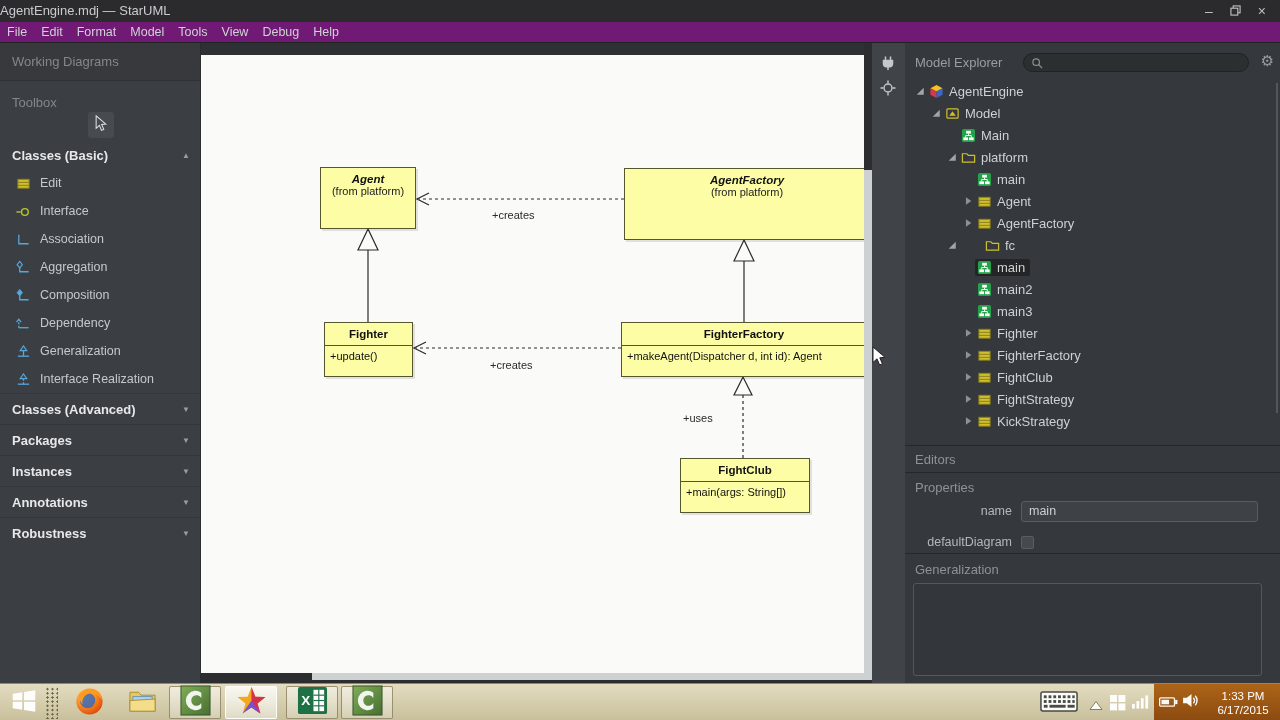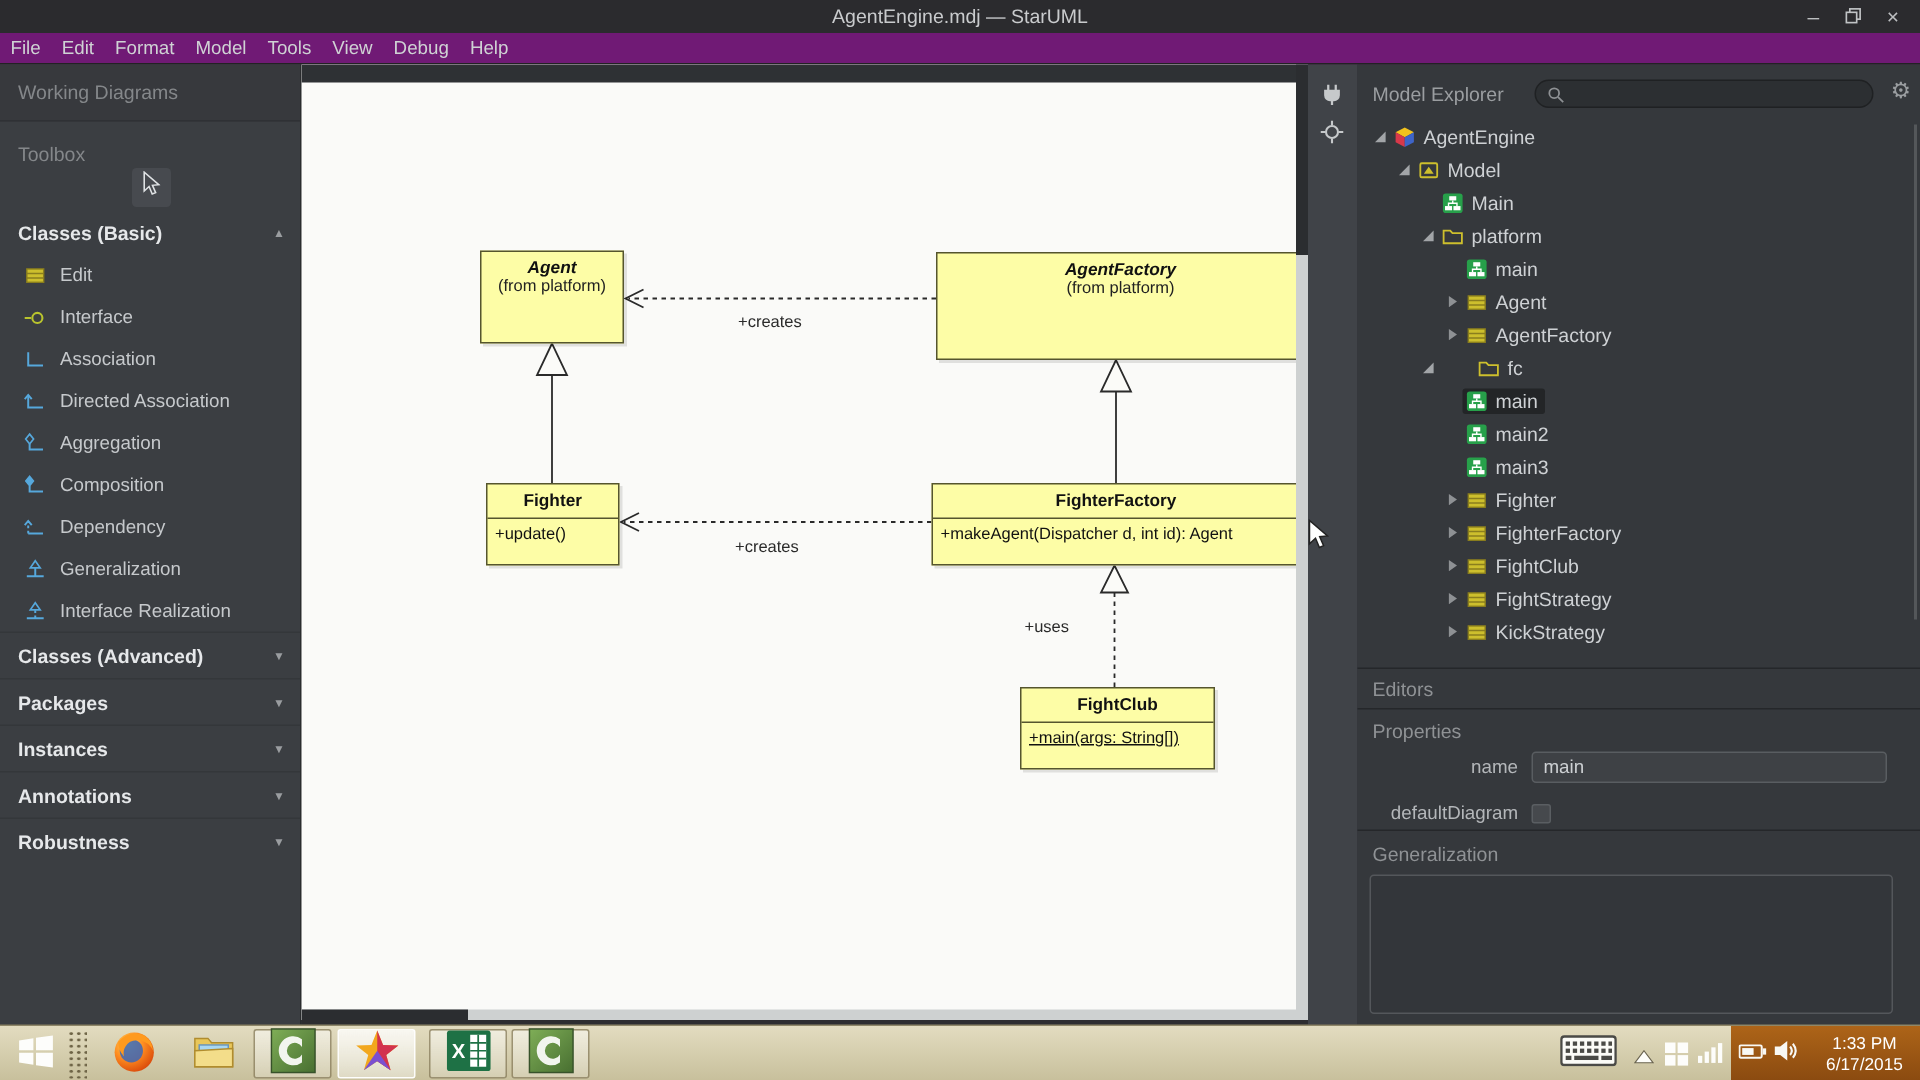--- a/index.html
+++ b/index.html
@@ -2,21 +2,21 @@
 <html><head>
 <meta charset="utf-8">
 <style>
   * { box-sizing: border-box; margin: 0; padding: 0; }
   html,body { width:1280px; height:720px; overflow:hidden; }
   body { font-family:"Liberation Sans", sans-serif; background:#2d2d30; position:relative; }
 
   
   #titlebar { position:absolute; left:0; top:0; width:1280px; height:22px; background:#2b2b2e; }
   #app-logo { position:absolute; left:8px; top:3px; width:16px; height:16px; }
-  #title-text { position:absolute; left:0; right:0; top:3px; text-align:center; font-size:13px; color:#c9cbcd; }
+  #title-text { position:absolute; left:0; right:0; top:3px; font-size:13px; color:#c9cbcd; }
   #win-controls { position:absolute; right:14px; top:0; height:22px; display:flex; align-items:center; gap:17px; color:#bcbec0; }
   #win-controls .wc { font-size:14px; line-height:22px; cursor:default; }
 
   
   #menubar { position:absolute; left:0; top:22px; width:1280px; height:21px; background:#701a75; border-bottom:1px solid #222224; display:flex; align-items:center; padding-left:0; }
   .menu-item { padding:0 7px; font-size:12.5px; color:#cfd2d4; line-height:20px; }
 
   
   #sidebar { position:absolute; left:0; top:43px; width:201px; height:640px; background:#3b3e42; border-right:1px solid #2a2c2e; }
   #wd-header { position:absolute; left:0; top:0; width:100%; height:38px; background:#37393d; border-bottom:1px solid #2f3135; }
@@ -33,21 +33,21 @@
 
   
   #canvas { position:absolute; left:201px; top:43px; width:663px; height:637px; background:#fafaf8; overflow:hidden; }
   #canvas-topstrip { position:absolute; left:0; top:0; width:100%; height:12px; background:#2e3134; }
   .uml-box { position:absolute; background:#fdfda6; border:1px solid #55552e; box-shadow:2px 2px 0 rgba(0,0,0,0.10); }
   .uml-name { text-align:center; font-size:11.5px; font-weight:bold; color:#111; padding-top:5px; }
   .abstract .uml-name { font-style:italic; }
   .uml-from { text-align:center; font-size:11px; color:#222; }
   .uml-ops { border-top:1px solid #55552e; margin-top:5px; }
   .uml-op { font-size:11px; color:#111; padding:4px 0 0 5px; white-space:nowrap; }
-  .uml-op.static { text-decoration:underline; }
+  .uml-op.static { }
   .edge-label { position:absolute; font-size:11px; color:#2a2a2a; }
   #hscroll { position:absolute; left:0; bottom:0; width:663px; height:7px; background:#ced1d1; }
   #hscroll-thumb { position:absolute; left:0; top:0; width:111px; height:7px; background:#2b2d30; }
 
   
   #vscroll { position:absolute; left:864px; top:43px; width:8px; height:637px; background:#ced1d1; }
   #vscroll-thumb { position:absolute; left:0; top:0; width:8px; height:127px; background:#2b2d30; }
   #sidestrip { position:absolute; left:872px; top:43px; width:33px; height:640px; background:#404348; }
   .strip-icon { position:absolute; left:8px; width:16px; height:16px; }
 
@@ -156,29 +156,20 @@
           </span>
           <span class="tb-item-label">Interface</span>
         </div>
         <div class="tb-item">
           <span class="tb-icon">
             <svg viewBox="0 0 16 16" width="15" height="15">
               <polyline points="3,3 3,12.5 13.5,12.5" fill="none" stroke="#56a8dc" stroke-width="1.4"></polyline>
             </svg>
           </span>
           <span class="tb-item-label">Association</span>
-        </div>
-        <div class="tb-item">
-          <span class="tb-icon">
-            <svg viewBox="0 0 16 16" width="15" height="15">
-              <polyline points="3,4 3,12.5 13.5,12.5" fill="none" stroke="#56a8dc" stroke-width="1.4"></polyline>
-              <polyline points="0.5,6.5 3,3.5 5.5,6.5" fill="none" stroke="#56a8dc" stroke-width="1.4"></polyline>
-            </svg>
-          </span>
-          <span class="tb-item-label">Directed Association</span>
         </div>
         <div class="tb-item">
           <span class="tb-icon">
             <svg viewBox="0 0 16 16" width="15" height="15">
               <polyline points="4,8.5 4,12.5 13.5,12.5" fill="none" stroke="#56a8dc" stroke-width="1.4"></polyline>
               <polygon points="4,1.5 6.8,5 4,8.5 1.2,5" fill="none" stroke="#56a8dc" stroke-width="1.2"></polygon>
             </svg>
           </span>
           <span class="tb-item-label">Aggregation</span>
         </div>

